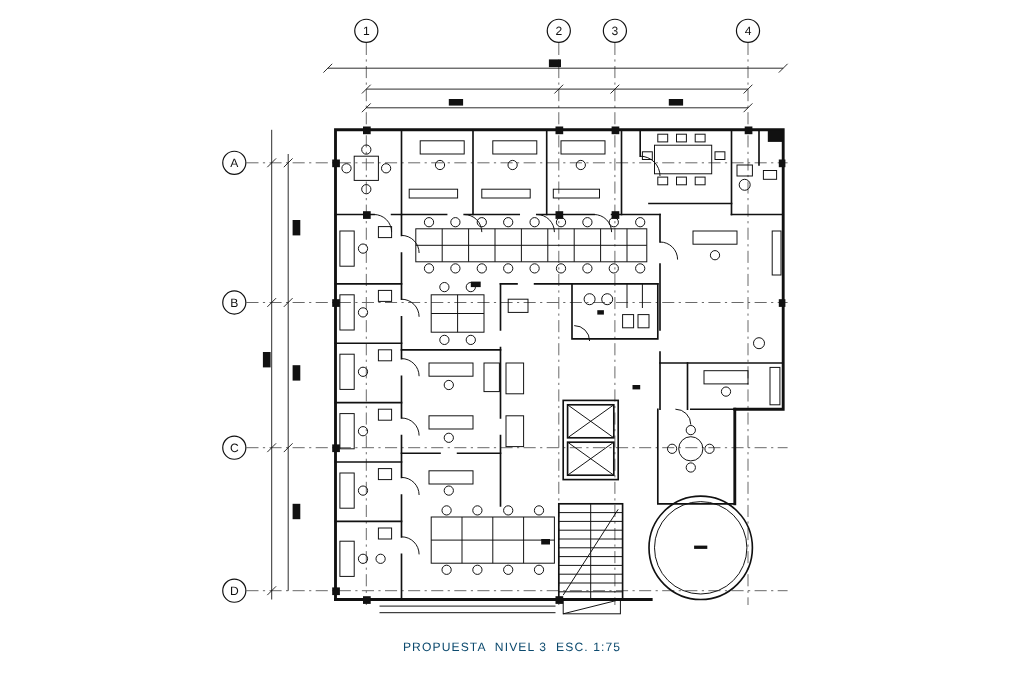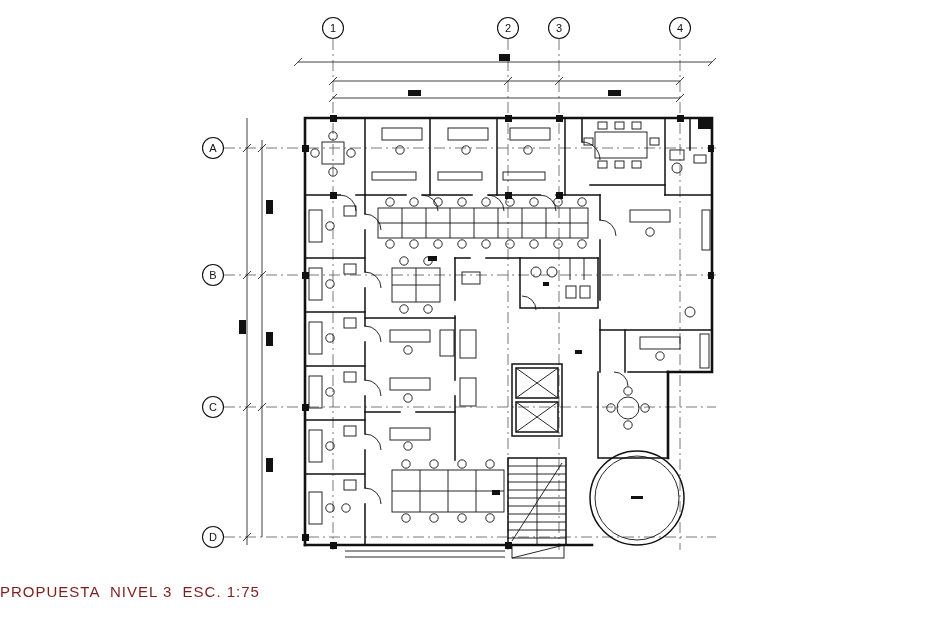--- a/index.html
+++ b/index.html
@@ -10,22 +10,22 @@
   svg{position:absolute;left:0;top:0;}
   .w2{stroke:#111;stroke-width:2.6;fill:none;stroke-linecap:square;}
   .w1{stroke:#111;stroke-width:1.5;fill:none;stroke-linecap:square;}
   .thin{stroke:#111;stroke-width:0.9;fill:none;}
   .dim{stroke:#111;stroke-width:0.8;fill:none;}
   .grid{stroke:#555;stroke-width:0.8;fill:none;stroke-dasharray:11 4 2 4;}
   .blk{fill:#111;stroke:none;}
   .bubble{stroke:#111;stroke-width:1.1;fill:#ffffff;}
   text.bub{font:11px "Liberation Sans",sans-serif;fill:#111;text-anchor:middle;}
   .caption{
-    position:absolute;left:0;right:0;top:583px;text-align:left;
-    font-size:15px;letter-spacing:1px;white-space:pre;color:#7f1d1d;
+    position:absolute;left:0;right:0;top:583px;text-align:center;
+    font-size:11px;letter-spacing:1px;white-space:pre;color:#0c4a6e;
     font-family:"Liberation Sans",sans-serif;
   }
 </style>
 </head>
 <body>
 
 <div class="canvas">
 
 <svg width="931" height="630" viewBox="0 0 931 630">
   <defs>

